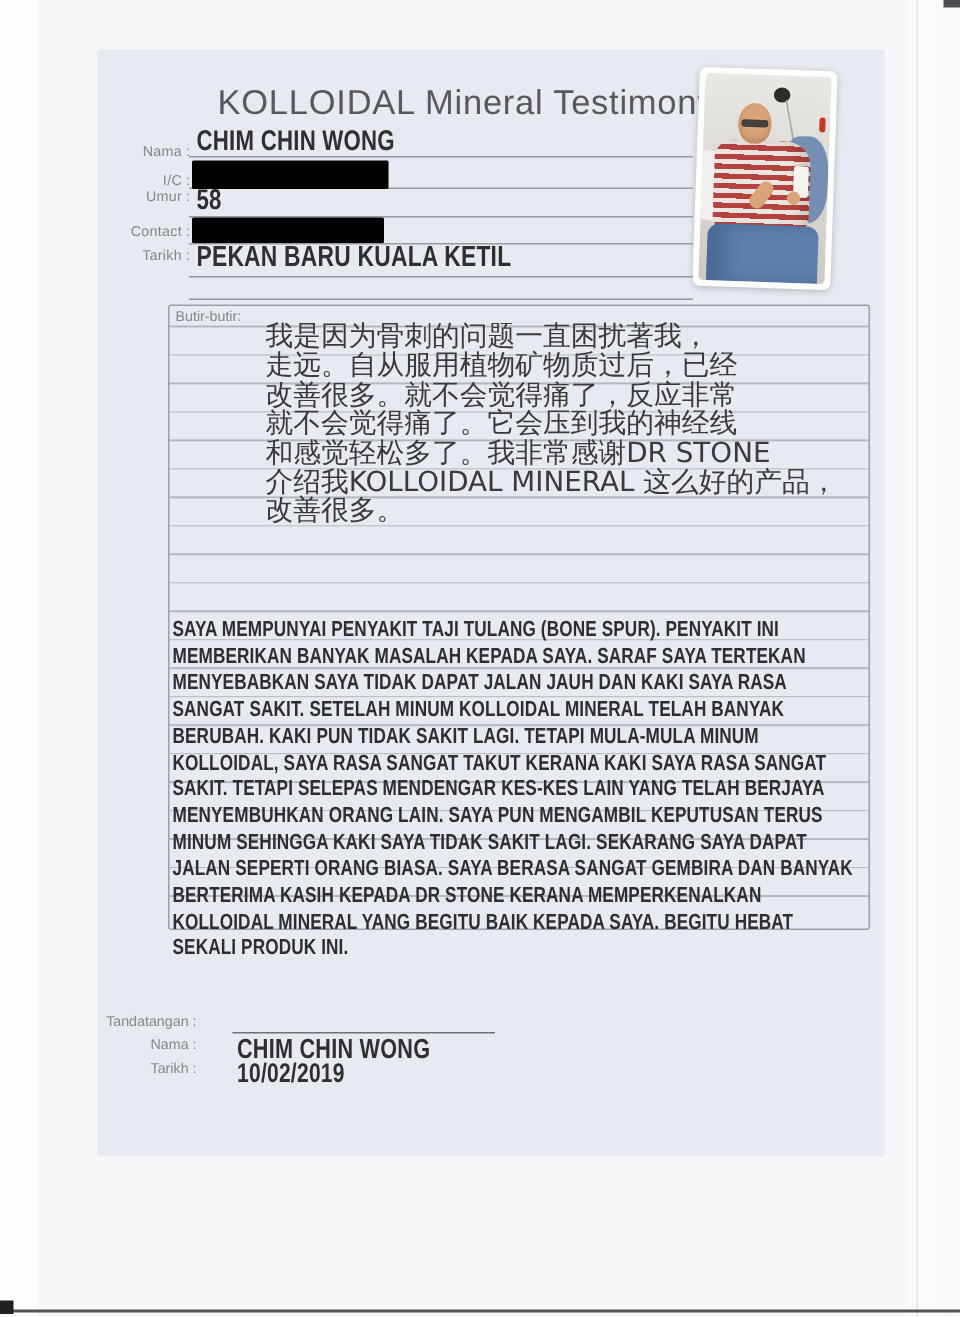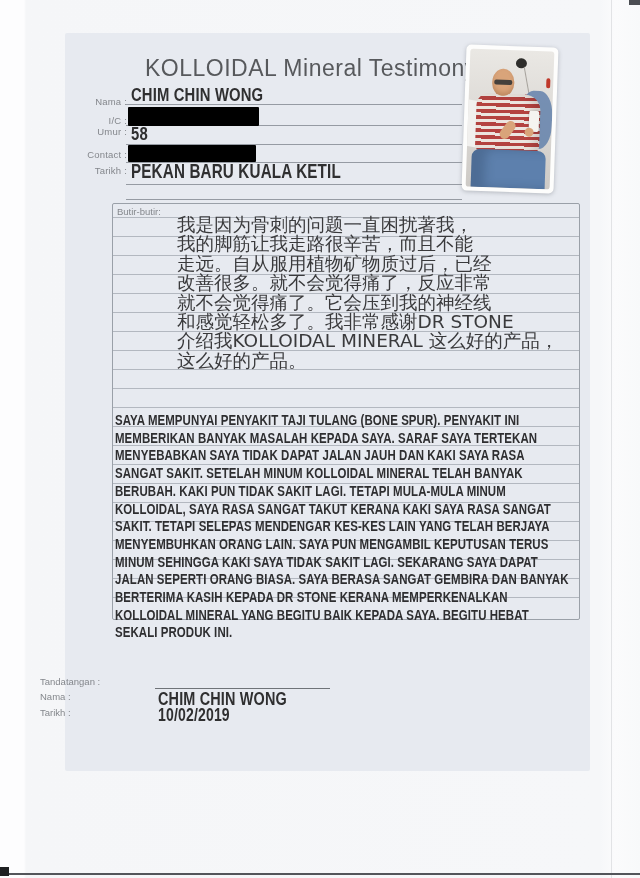--- a/index.html
+++ b/index.html
@@ -82,21 +82,21 @@
     font-family:"DejaVu Sans","Liberation Sans",sans-serif;
     font-size:18.5px;line-height:19.4px;font-weight:500;color:#3a3a3c;white-space:nowrap;
   }
   .ms-block{position:absolute;left:115px;top:412px;width:610px;transform:scaleX(.79);transform-origin:left top;}
   .ms-line{
     font-size:14.5px;line-height:17.7px;font-weight:700;color:#2e2e30;
     white-space:nowrap;letter-spacing:.1px;
   }
 
   
-  .sig-label{position:absolute;left:40px;width:91px;font-size:9.5px;color:#84878c;white-space:nowrap;}
+  .sig-label{position:absolute;left:40px;width:91px;text-align:right;font-size:9.5px;color:#84878c;white-space:nowrap;}
   .sig-line{position:absolute;left:155px;top:688px;width:175px;height:1px;background:#6f7378;}
 </style>
 </head>
 <body>
 
 <div class="page">
 
   <div class="form-bg"></div>
 
   <div class="form-title">KOLLOIDAL Mineral Testimony</div>
@@ -141,27 +141,26 @@
   <div class="redaction" style="left:128px;top:145px;width:128px;height:17px"></div>
   <div class="val" style="left:131px;top:160px;font-size:19.5px">
     <span class="hand">PEKAN BARU KUALA KETIL</span>
   </div>
 
   <div class="details-box"></div>
   <div class="details-label">Butir-butir:</div>
 
   <div class="cn-block">
     <div class="cn-line">我是因为骨刺的问题一直困扰著我，</div>
-    <div class="cn-line">我的脚筋让我走路很辛苦，而且不能</div>
     <div class="cn-line">走远。自从服用植物矿物质过后，已经</div>
     <div class="cn-line">改善很多。就不会觉得痛了，反应非常</div>
     <div class="cn-line">就不会觉得痛了。它会压到我的神经线</div>
     <div class="cn-line">和感觉轻松多了。我非常感谢DR STONE</div>
     <div class="cn-line">介绍我KOLLOIDAL MINERAL 这么好的产品，</div>
-    <div class="cn-line">这么好的产品。</div>
+    <div class="cn-line">改善很多。</div>
   </div>
 
   <div class="ms-block">
     <div class="ms-line">SAYA MEMPUNYAI PENYAKIT TAJI TULANG (BONE SPUR). PENYAKIT INI</div>
     <div class="ms-line">MEMBERIKAN BANYAK MASALAH KEPADA SAYA. SARAF SAYA TERTEKAN</div>
     <div class="ms-line">MENYEBABKAN SAYA TIDAK DAPAT JALAN JAUH DAN KAKI SAYA RASA</div>
     <div class="ms-line">SANGAT SAKIT. SETELAH MINUM KOLLOIDAL MINERAL TELAH BANYAK</div>
     <div class="ms-line">BERUBAH. KAKI PUN TIDAK SAKIT LAGI. TETAPI MULA-MULA MINUM</div>
     <div class="ms-line">KOLLOIDAL, SAYA RASA SANGAT TAKUT KERANA KAKI SAYA RASA SANGAT</div>
     <div class="ms-line">SAKIT. TETAPI SELEPAS MENDENGAR KES-KES LAIN YANG TELAH BERJAYA</div>

